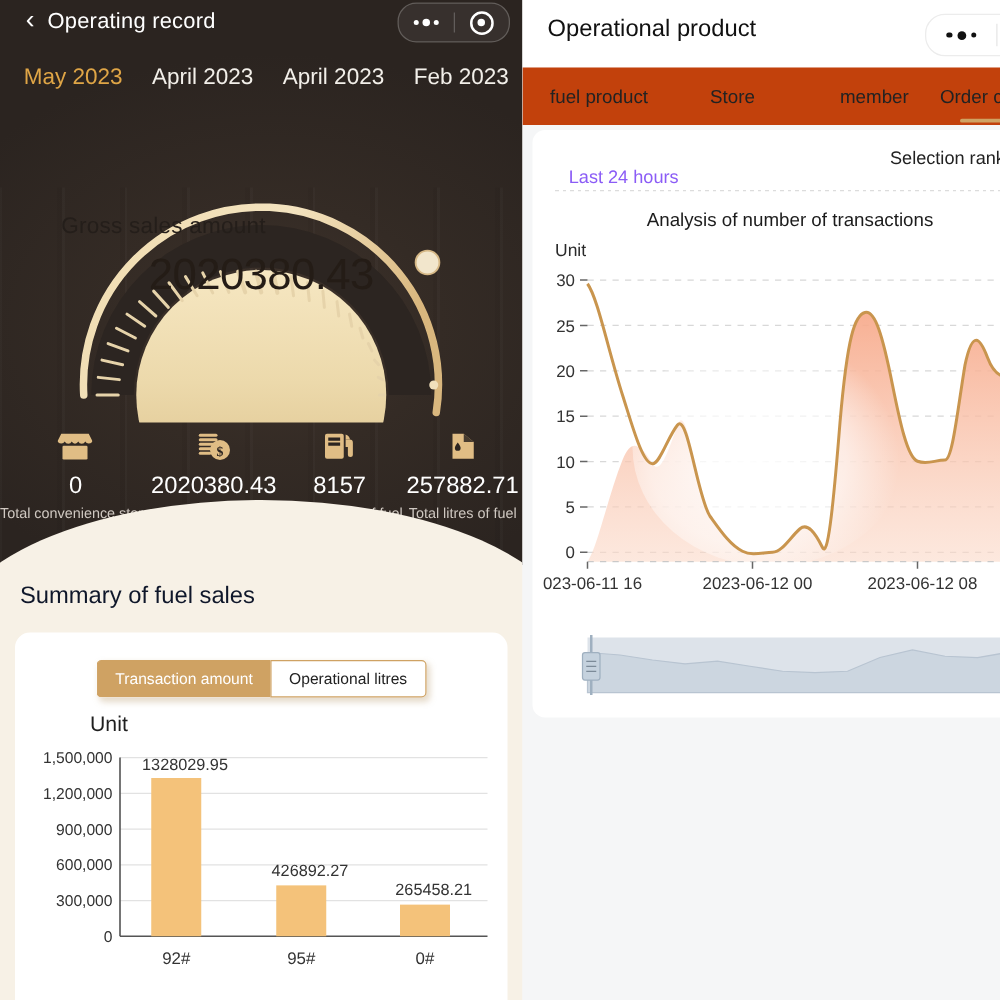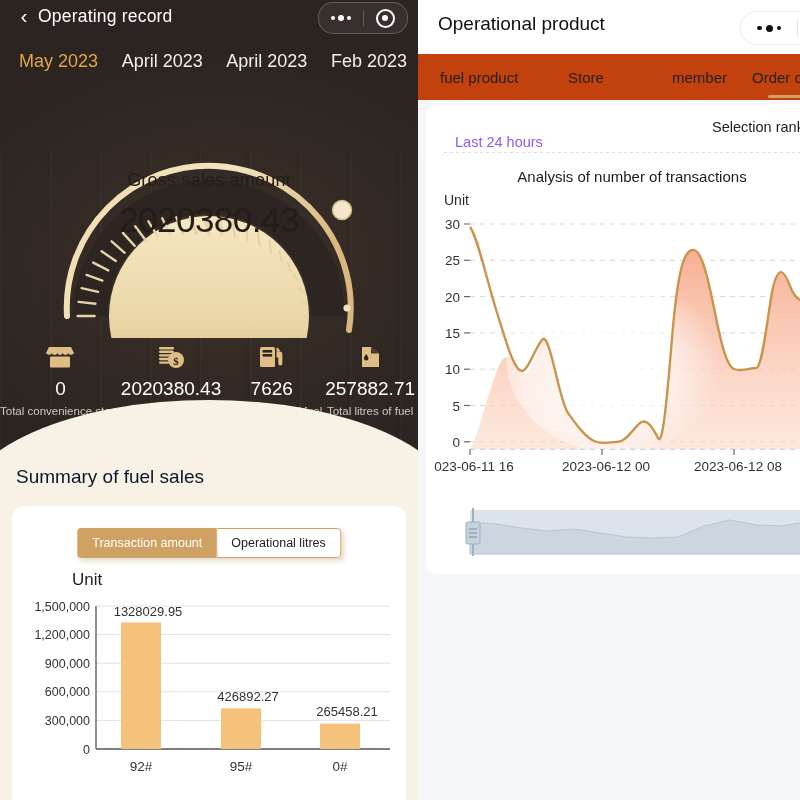--- a/index.html
+++ b/index.html
@@ -68,21 +68,21 @@
   .months{position:absolute;left:0;top:46px;width:418px;height:30px;
     display:flex;align-items:center;padding-left:8px;box-sizing:border-box;justify-content:space-between;}
   .month{color:#f2efe9;font-size:18px;padding:0 11px;cursor:pointer;white-space:nowrap;}
   .month.active{color:#dfa546;}
 
   
   .gauge-wrap{position:absolute;left:50%;top:108px;transform:translateX(-50%);
     width:320px;height:230px;}
   .gauge-wrap svg{display:block;}
   .gauge-label{
-    position:absolute;left:0;top:62px;width:320px;text-align:center;
+    position:absolute;left:0;top:62px;width:320px;text-align:left;
     font-size:18px;color:#241e1a;letter-spacing:.2px;
   }
   .gauge-value{
     position:absolute;left:0;top:92px;width:320px;text-align:center;
     font-size:35px;color:#241c16;letter-spacing:-0.5px;
   }
 
   
   .stats{position:absolute;left:0;top:340px;width:418px;display:flex;}
   .stat{flex:1;text-align:center;}
@@ -289,21 +289,21 @@
         <div class="stat">
           <div class="ico">
             <svg width="28" height="26" viewBox="0 0 28 26">
               <rect x="2" y="3" width="15" height="20" rx="1.6" fill="#e0bd85"></rect>
               <rect x="4.6" y="6" width="9.5" height="2.6" fill="#2b2420"></rect>
               <rect x="4.6" y="10" width="9.5" height="2.6" fill="#2b2420"></rect>
               <path d="M18.5 7.5h3.2a2.6 2.6 0 0 1 2.6 2.6v9.4a2 2 0 1 1-4 0v-6h-1.8z" fill="#e0bd85"></path>
               <path d="M18.5 3.5c2.6 1 3.4 2.6 3.4 4h-3.4z" fill="#e0bd85"></path>
             </svg>
           </div>
-          <div class="val">7626</div>
+          <div class="val">8157</div>
           <div class="cap">Total number of fuel</div>
         </div>
         <div class="stat">
           <div class="ico">
             <svg width="28" height="26" viewBox="0 0 28 26">
               <path d="M6 3h9l8 6.5V23H6z" fill="#e0bd85"></path>
               <path d="M15 3l8 6.5h-8z" fill="#2b2420" opacity=".85"></path>
               <path d="M10.2 10c1.6 2.2 2.3 3.4 2.3 4.3a2.3 2.3 0 0 1-4.6 0c0-.9.7-2.1 2.3-4.3z" fill="#2b2420"></path>
             </svg>
           </div>

